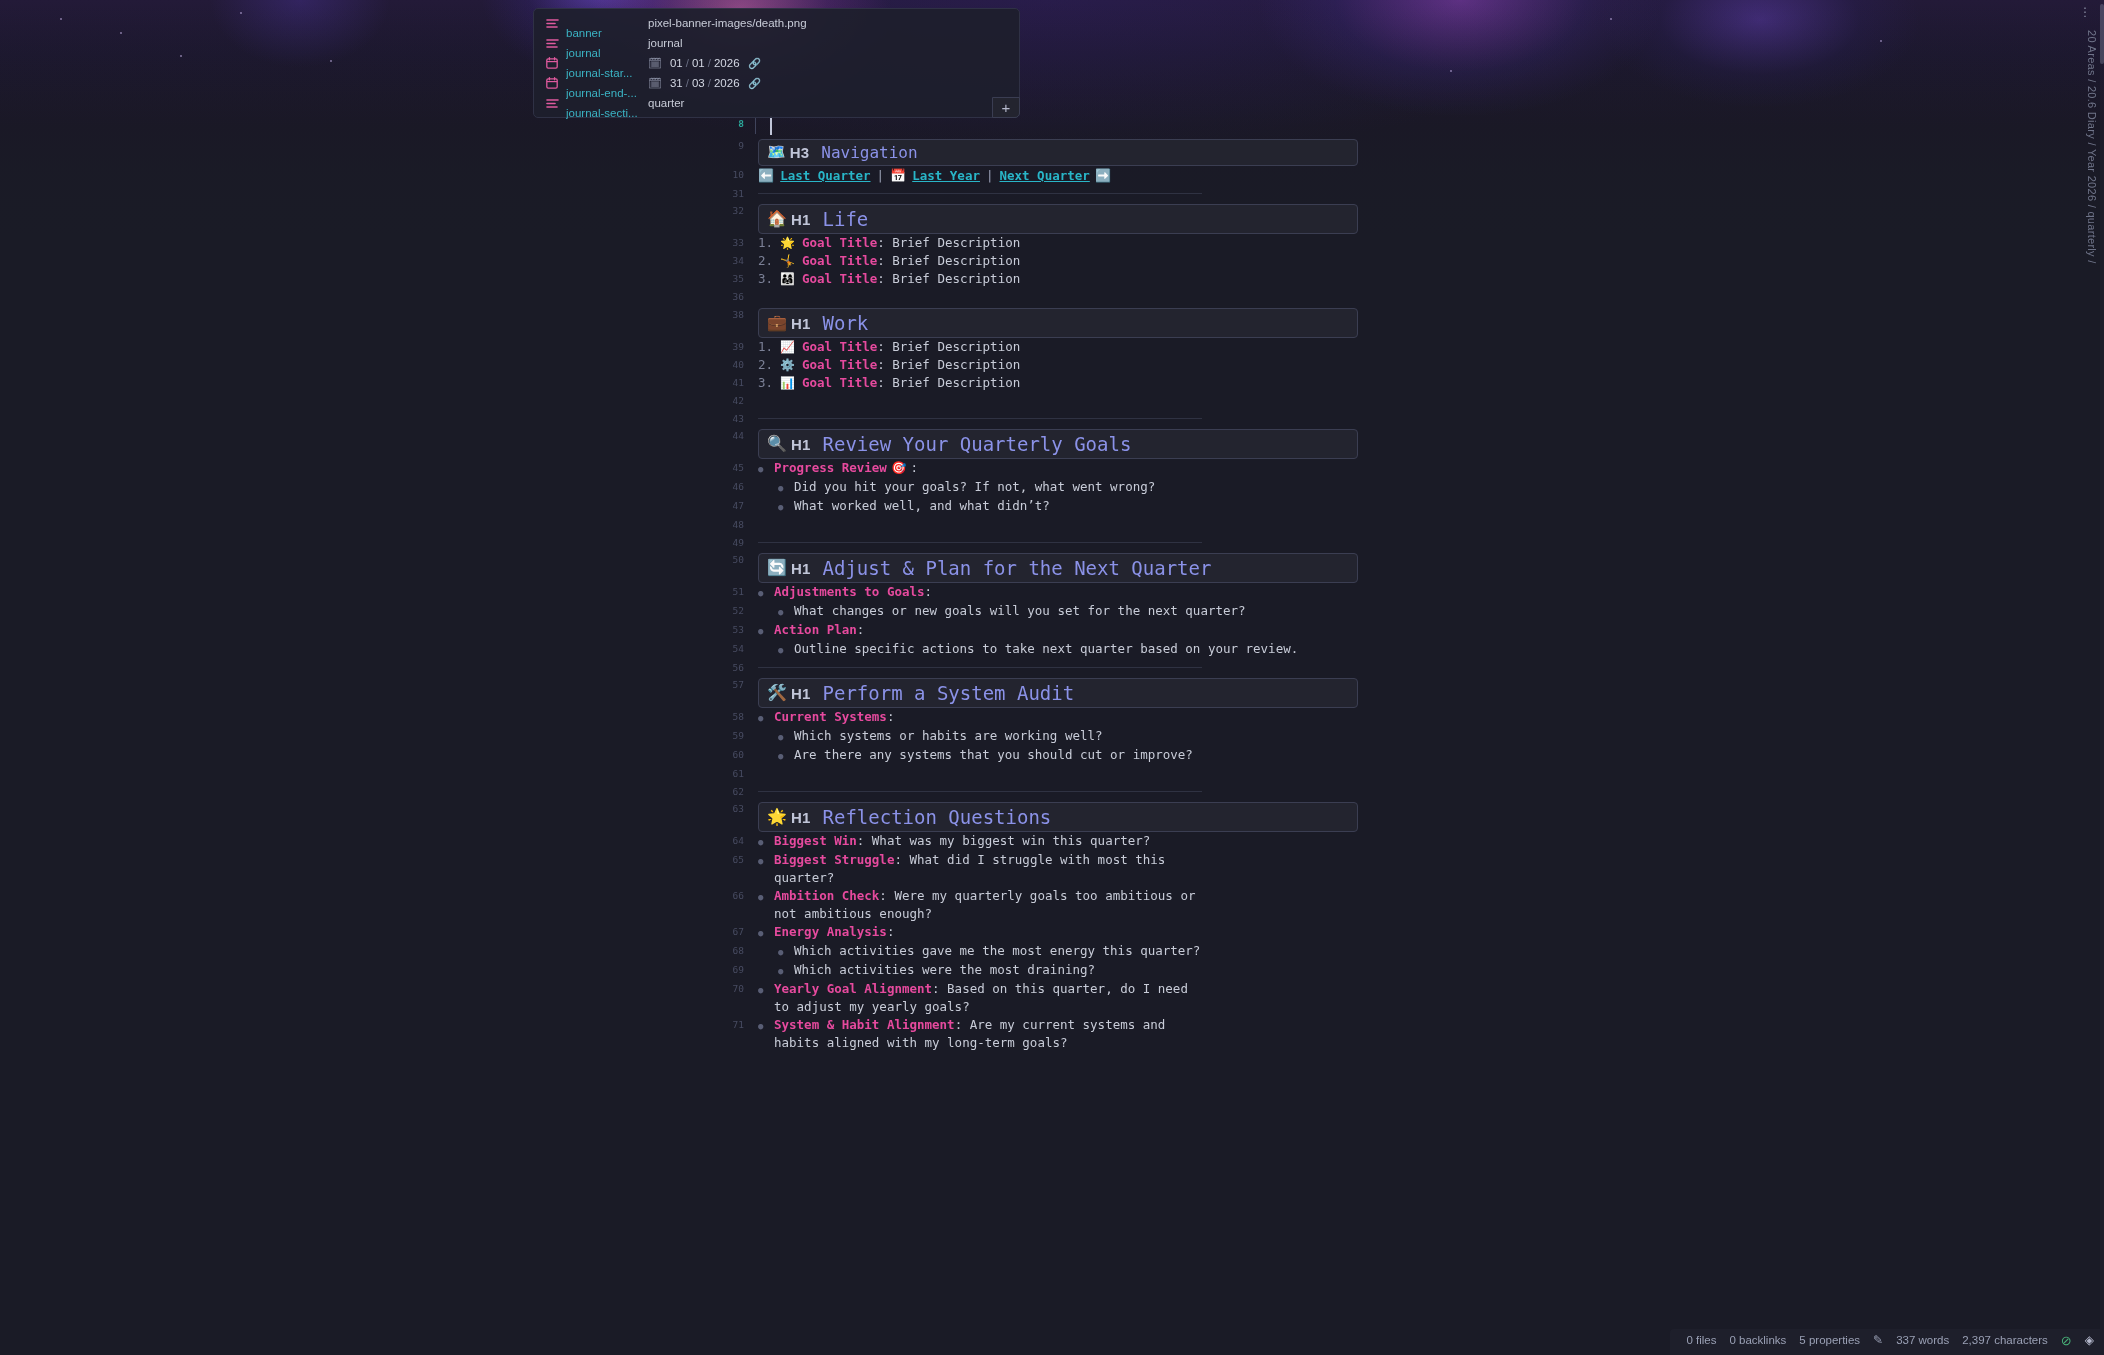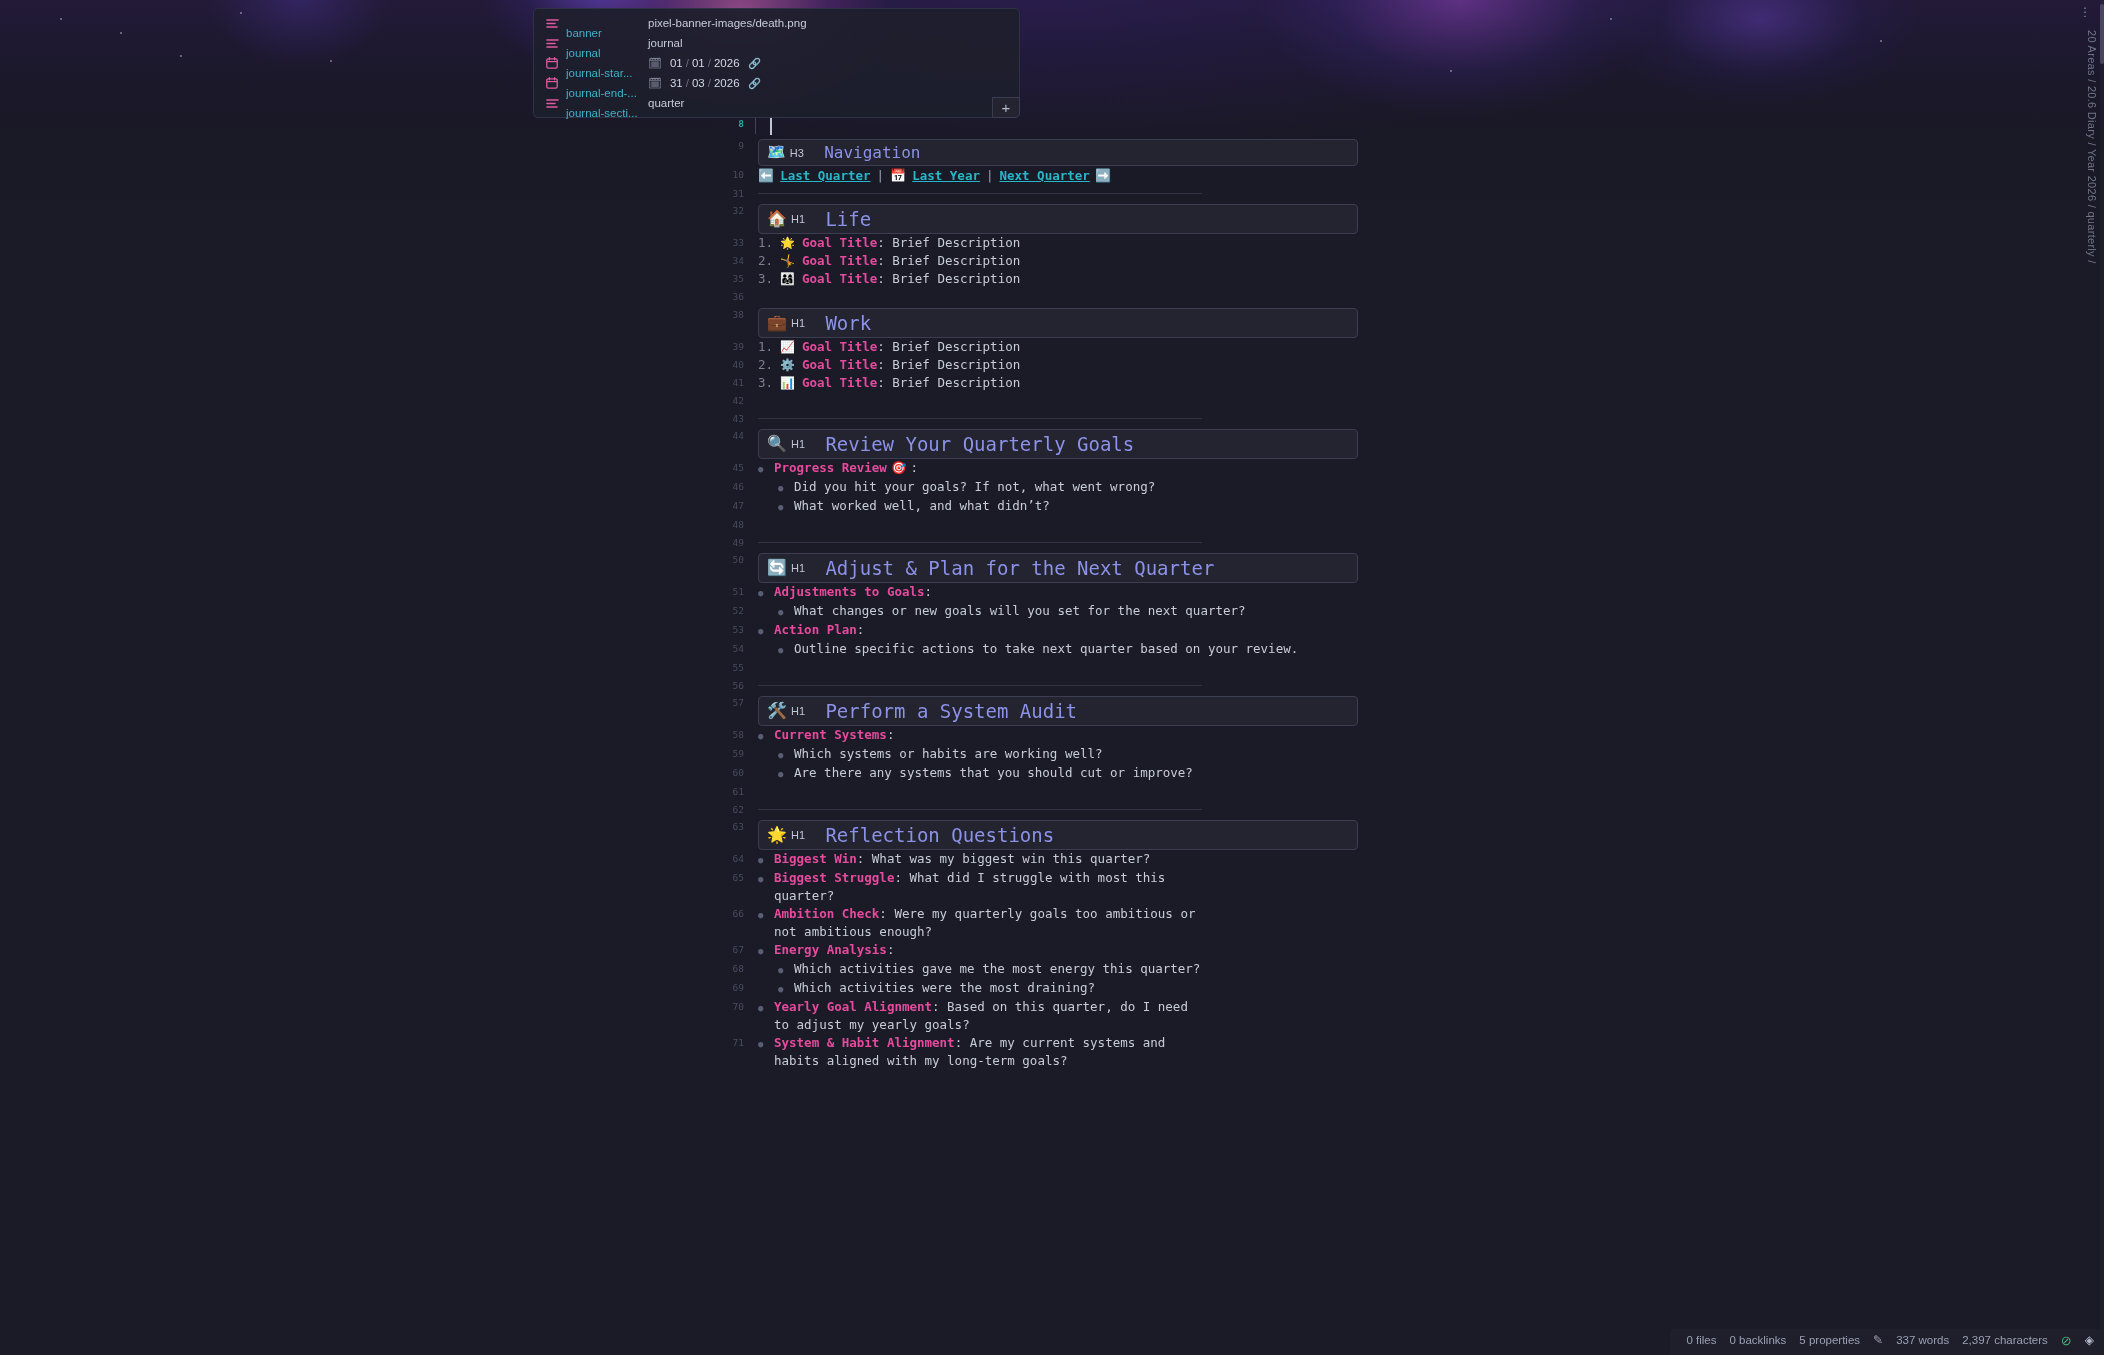--- a/index.html
+++ b/index.html
@@ -160,24 +160,24 @@
     width: 600px;
     background: #23242f;
     border: 1px solid #3b3e52;
     border-radius: 4px;
     padding: 3px 8px;
     margin: 2px 0 0 0;
   }
   .heading .emoji { font-size: 15px; margin-right: 4px; line-height: 1; }
   .heading .hbadge {
     color: #c0c5d8;
-    font-size: 11px;
-    font-weight: normal;
+    font-size: 15px;
+    font-weight: bold;
     letter-spacing: 0.2px;
-    margin-right: 20px;
+    margin-right: 12px;
     font-family: "Liberation Sans", sans-serif;
   }
   .heading .htext {
     color: #8b92e8;
     font-weight: normal;
     font-family: "DejaVu Sans Mono", monospace;
   }
   .h1 .htext { font-size: 19px; }
   .h3 .htext { font-size: 16px; }
   .h1 .emoji { font-size: 16px; }
@@ -652,26 +652,20 @@
       <span class="gutter">54</span>
       <div class="content">
           <div class="bullet lvl2">
         <span class="dot">●</span>
         <span class="body">Outline specific actions to take next quarter based on your review.</span>
       </div>
         </div>
     </div>
 
     <div class="line">
-      <span class="gutter">55</span>
-      <div class="content">
-          <div class="spacer"></div>
-        </div>
-    </div>
-    <div class="line">
       <span class="gutter">56</span>
       <div class="content">
           <div class="hr"></div>
         </div>
     </div>
 
     <div class="line">
       <span class="gutter">57</span>
       <div class="content">
         <div class="heading h1">

